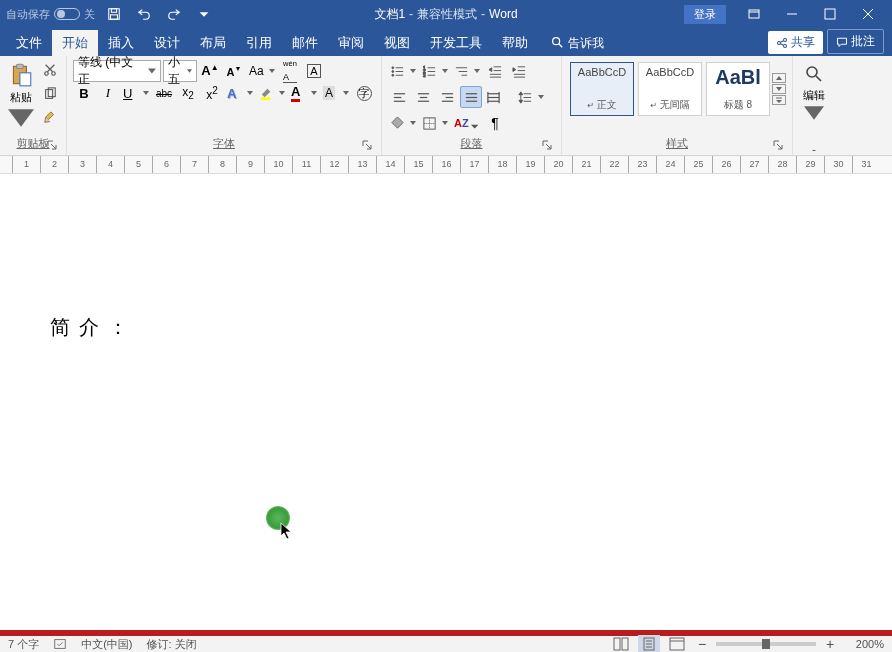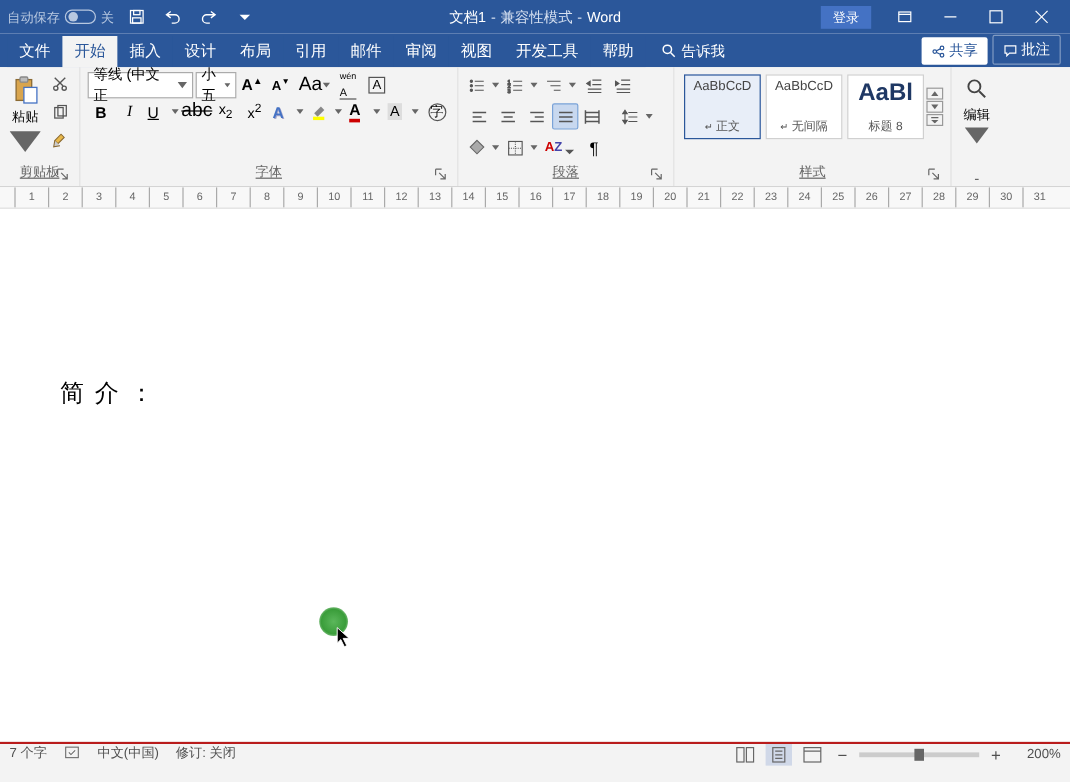--- a/index.html
+++ b/index.html
@@ -77,21 +77,21 @@
 .ruler-unit { flex: 0 0 28px; border-left: 1px solid #aaa; position: relative; display: flex; align-items: flex-start; justify-content: center; padding-top: 3px; }
 
 
 .doc-area { flex: 1; background: #f0f0f0; overflow: auto; position: relative; }
 .page { background: #fff; width: 100%; height: 100%; padding: 140px 50px 40px 50px; position: relative; }
 .page p { font-family: "SimSun", serif; font-size: 20px; color: #000; margin-bottom: 60px; letter-spacing: 2px; }
 .cursor-marker { position: absolute; left: 278px; top: 344px; width: 24px; height: 24px; border-radius: 50%; background: radial-gradient(circle, #5bb75b 0%, #3a9d3a 60%, rgba(58,157,58,0) 100%); pointer-events: none; transform: translate(-50%,-50%); }
 .cursor-arrow { position: absolute; left: 280px; top: 348px; pointer-events: none; }
 
 
-.statusbar { height: 34px; background: #f3f3f3; border-top: 2px solid #b91c1c; display: flex; align-items: flex-start; padding: 0 8px; font-size: 11px; color: #505050; gap: 14px; }
+.statusbar { height: 22px; background: #f3f3f3; border-top: 6px solid #b91c1c; display: flex; align-items: center; padding: 0 8px; font-size: 11px; color: #505050; gap: 14px; }
 .statusbar .right { margin-left: auto; display: flex; align-items: center; gap: 6px; }
 .view-btn { width: 22px; height: 18px; display: flex; align-items: center; justify-content: center; cursor: pointer; }
 .view-btn.active { background: #d0d8e8; }
 .zoom-slider { width: 100px; height: 4px; background: #ccc; position: relative; cursor: pointer; }
 .zoom-slider .thumb { position: absolute; left: 50%; top: -3px; width: 8px; height: 10px; background: #666; transform: translateX(-50%); }
 .zoom-btn { width: 16px; height: 16px; display: flex; align-items: center; justify-content: center; cursor: pointer; font-size: 14px; }
 </style>
 </head>
 <body>
 
@@ -262,21 +262,21 @@
                 <path d="M0 1 L3 5 L6 1 Z"></path>
               </svg>
             </div>
           <div class="ib">
               <span style="font-size:13px;font-weight:bold">A<sup style="font-size:8px">▲</sup></span>
             </div>
           <div class="ib">
               <span style="font-size:11px;font-weight:bold">A<sup style="font-size:7px">▼</sup></span>
             </div>
           <div class="ib split">
-              <span style="font-size:16px">Aa</span>
+              <span style="font-size:12px">Aa</span>
               <svg class="caret" viewBox="0 0 6 6" fill="#666">
                 <path d="M0 1 L3 5 L6 1 Z"></path>
               </svg>
             </div>
           <div class="ib">
               <span style="font-size:9px;border-bottom:1px solid #555"><sup>wén</sup><br>A</span>
             </div>
           <div class="ib">
               <span style="border:1px solid #555;padding:0 2px;font-size:11px">A</span>
             </div>
@@ -288,21 +288,21 @@
           <div class="ib">
               <span style="font-style:italic;font-size:13px;font-family:serif">I</span>
             </div>
           <div class="ib split">
               <span style="text-decoration:underline;font-size:13px">U</span>
               <svg class="caret" viewBox="0 0 6 6" fill="#666">
                 <path d="M0 1 L3 5 L6 1 Z"></path>
               </svg>
             </div>
           <div class="ib">
-              <span style="text-decoration:line-through;font-size:16px">abc</span>
+              <span style="text-decoration:line-through;font-size:10px">abc</span>
             </div>
           <div class="ib">
               <span style="font-size:12px">x<sub>2</sub></span>
             </div>
           <div class="ib">
               <span style="font-size:12px">x<sup>2</sup></span>
             </div>
           <div class="ib split">
               <span style="font-size:13px;font-weight:bold;color:#4472c4;text-shadow:1px 1px #aac">A</span>
               <svg class="caret" viewBox="0 0 6 6" fill="#666">

